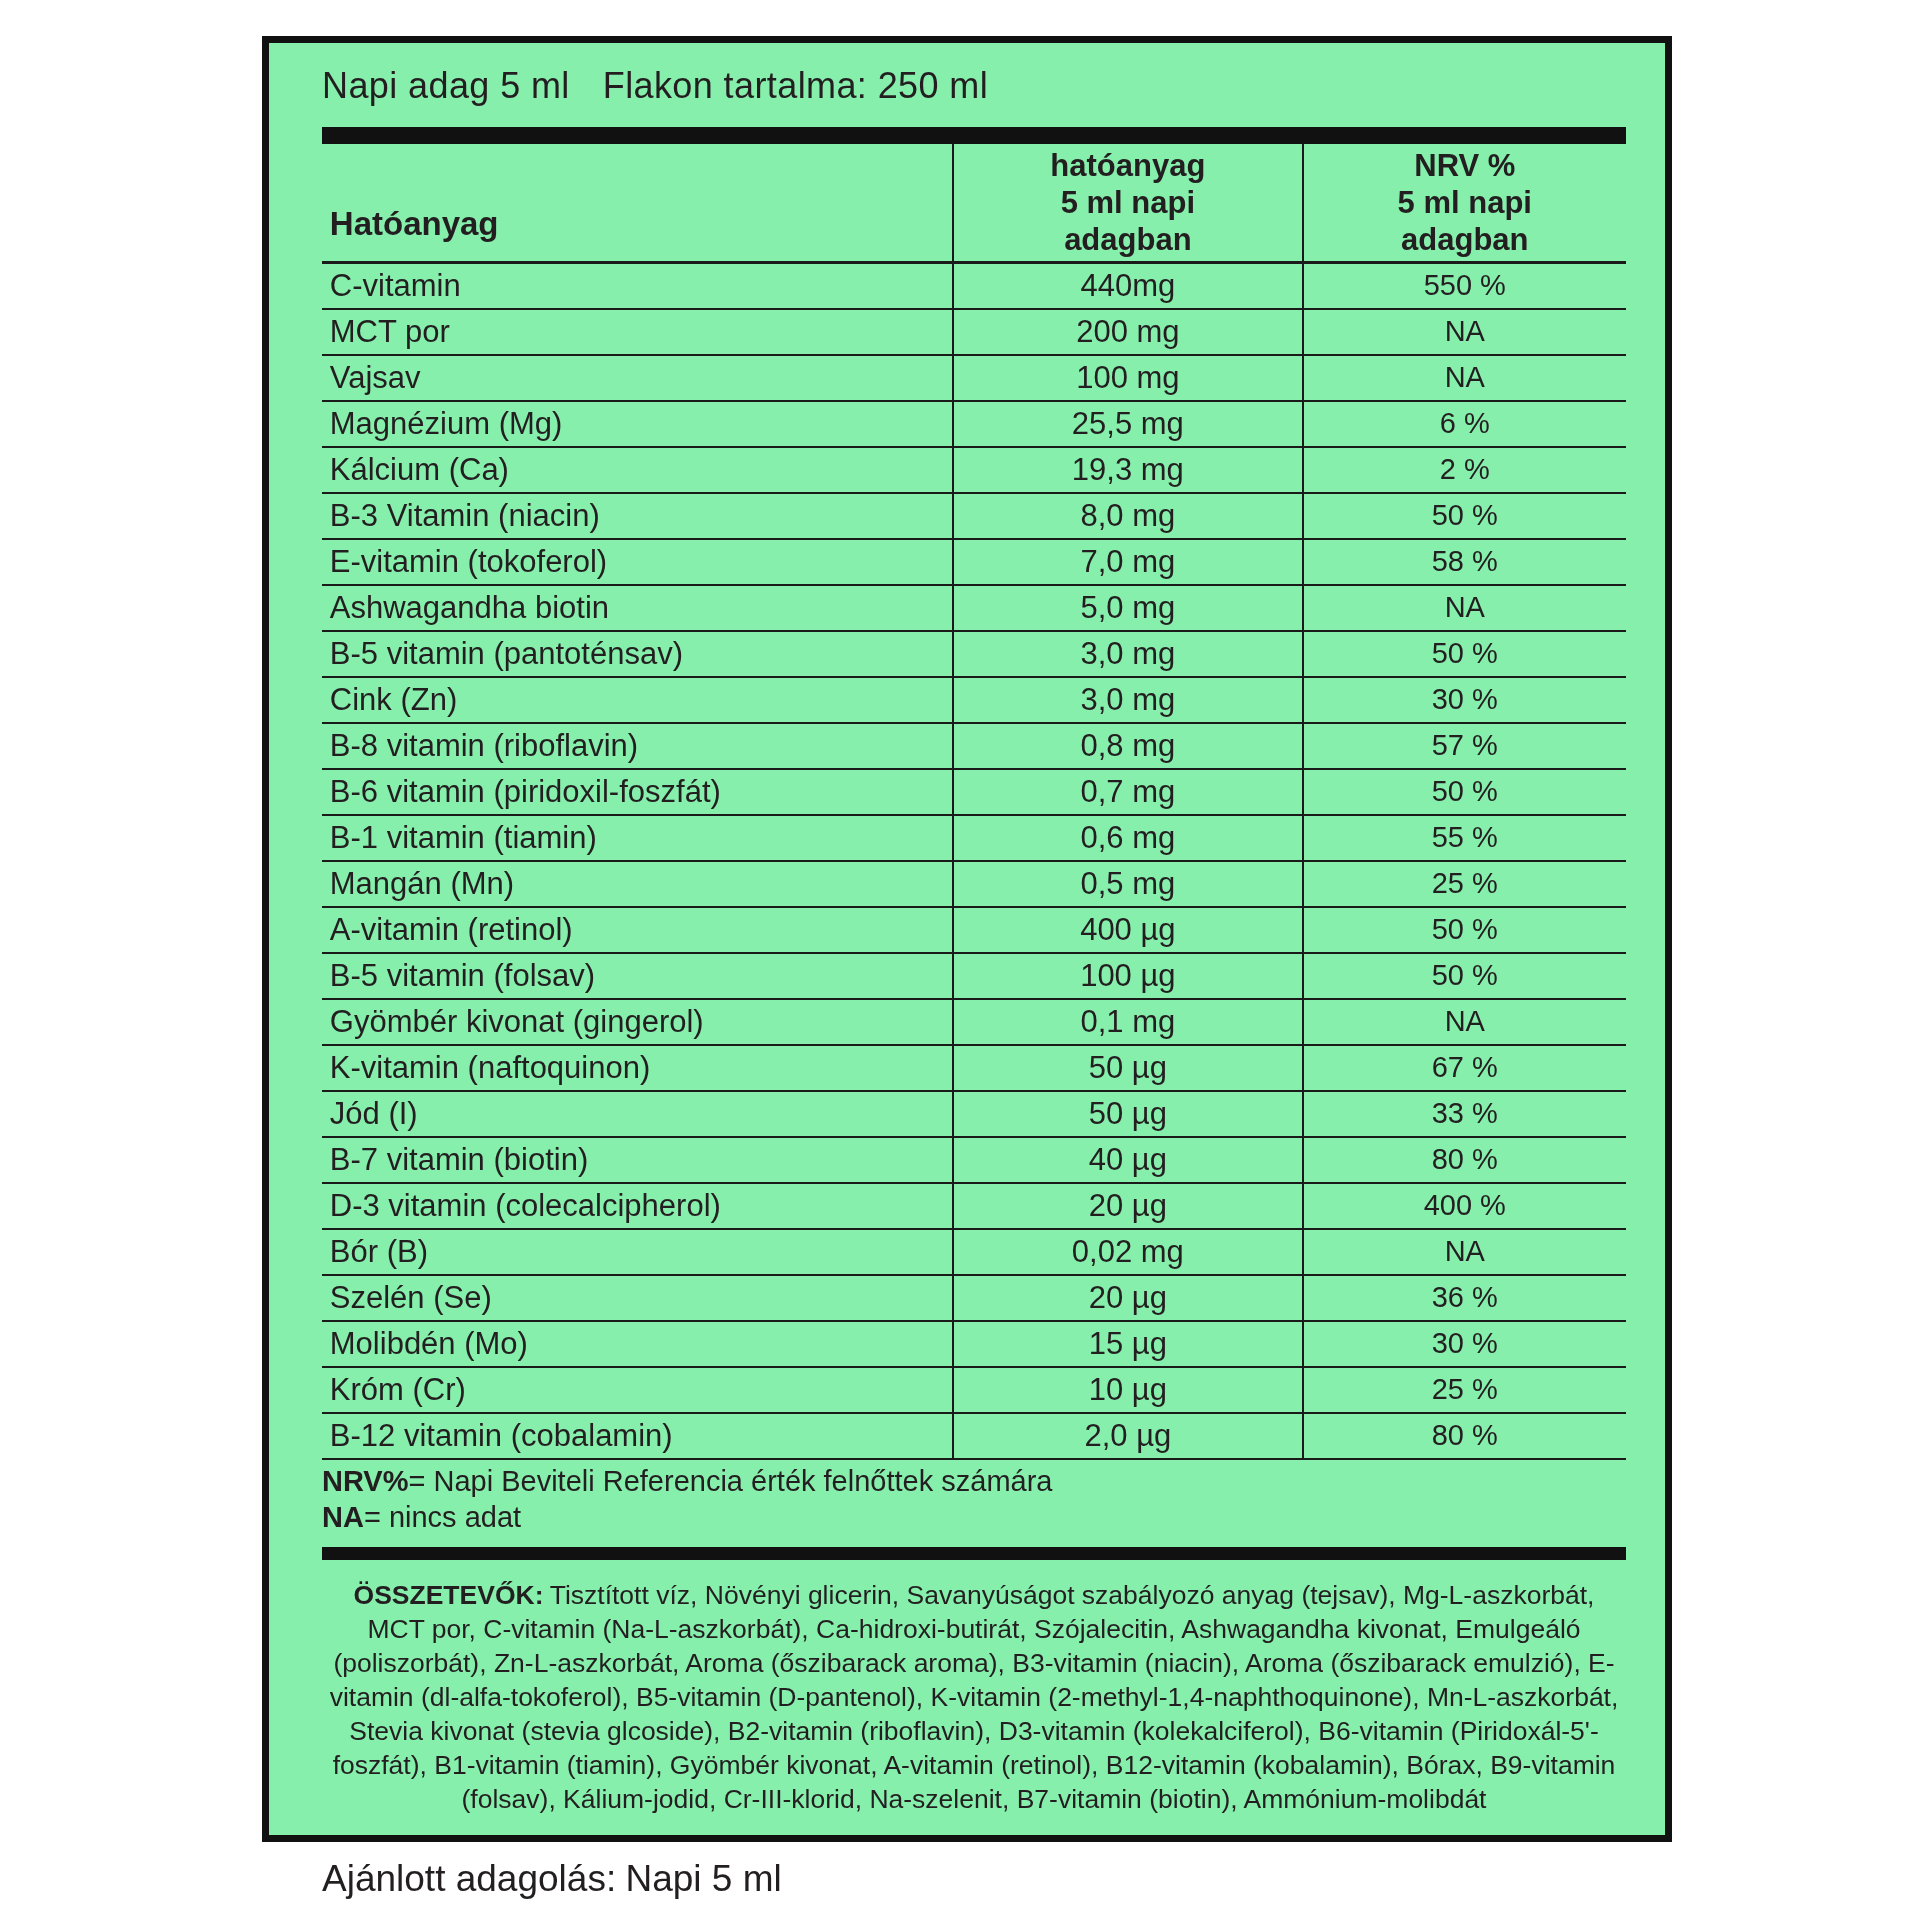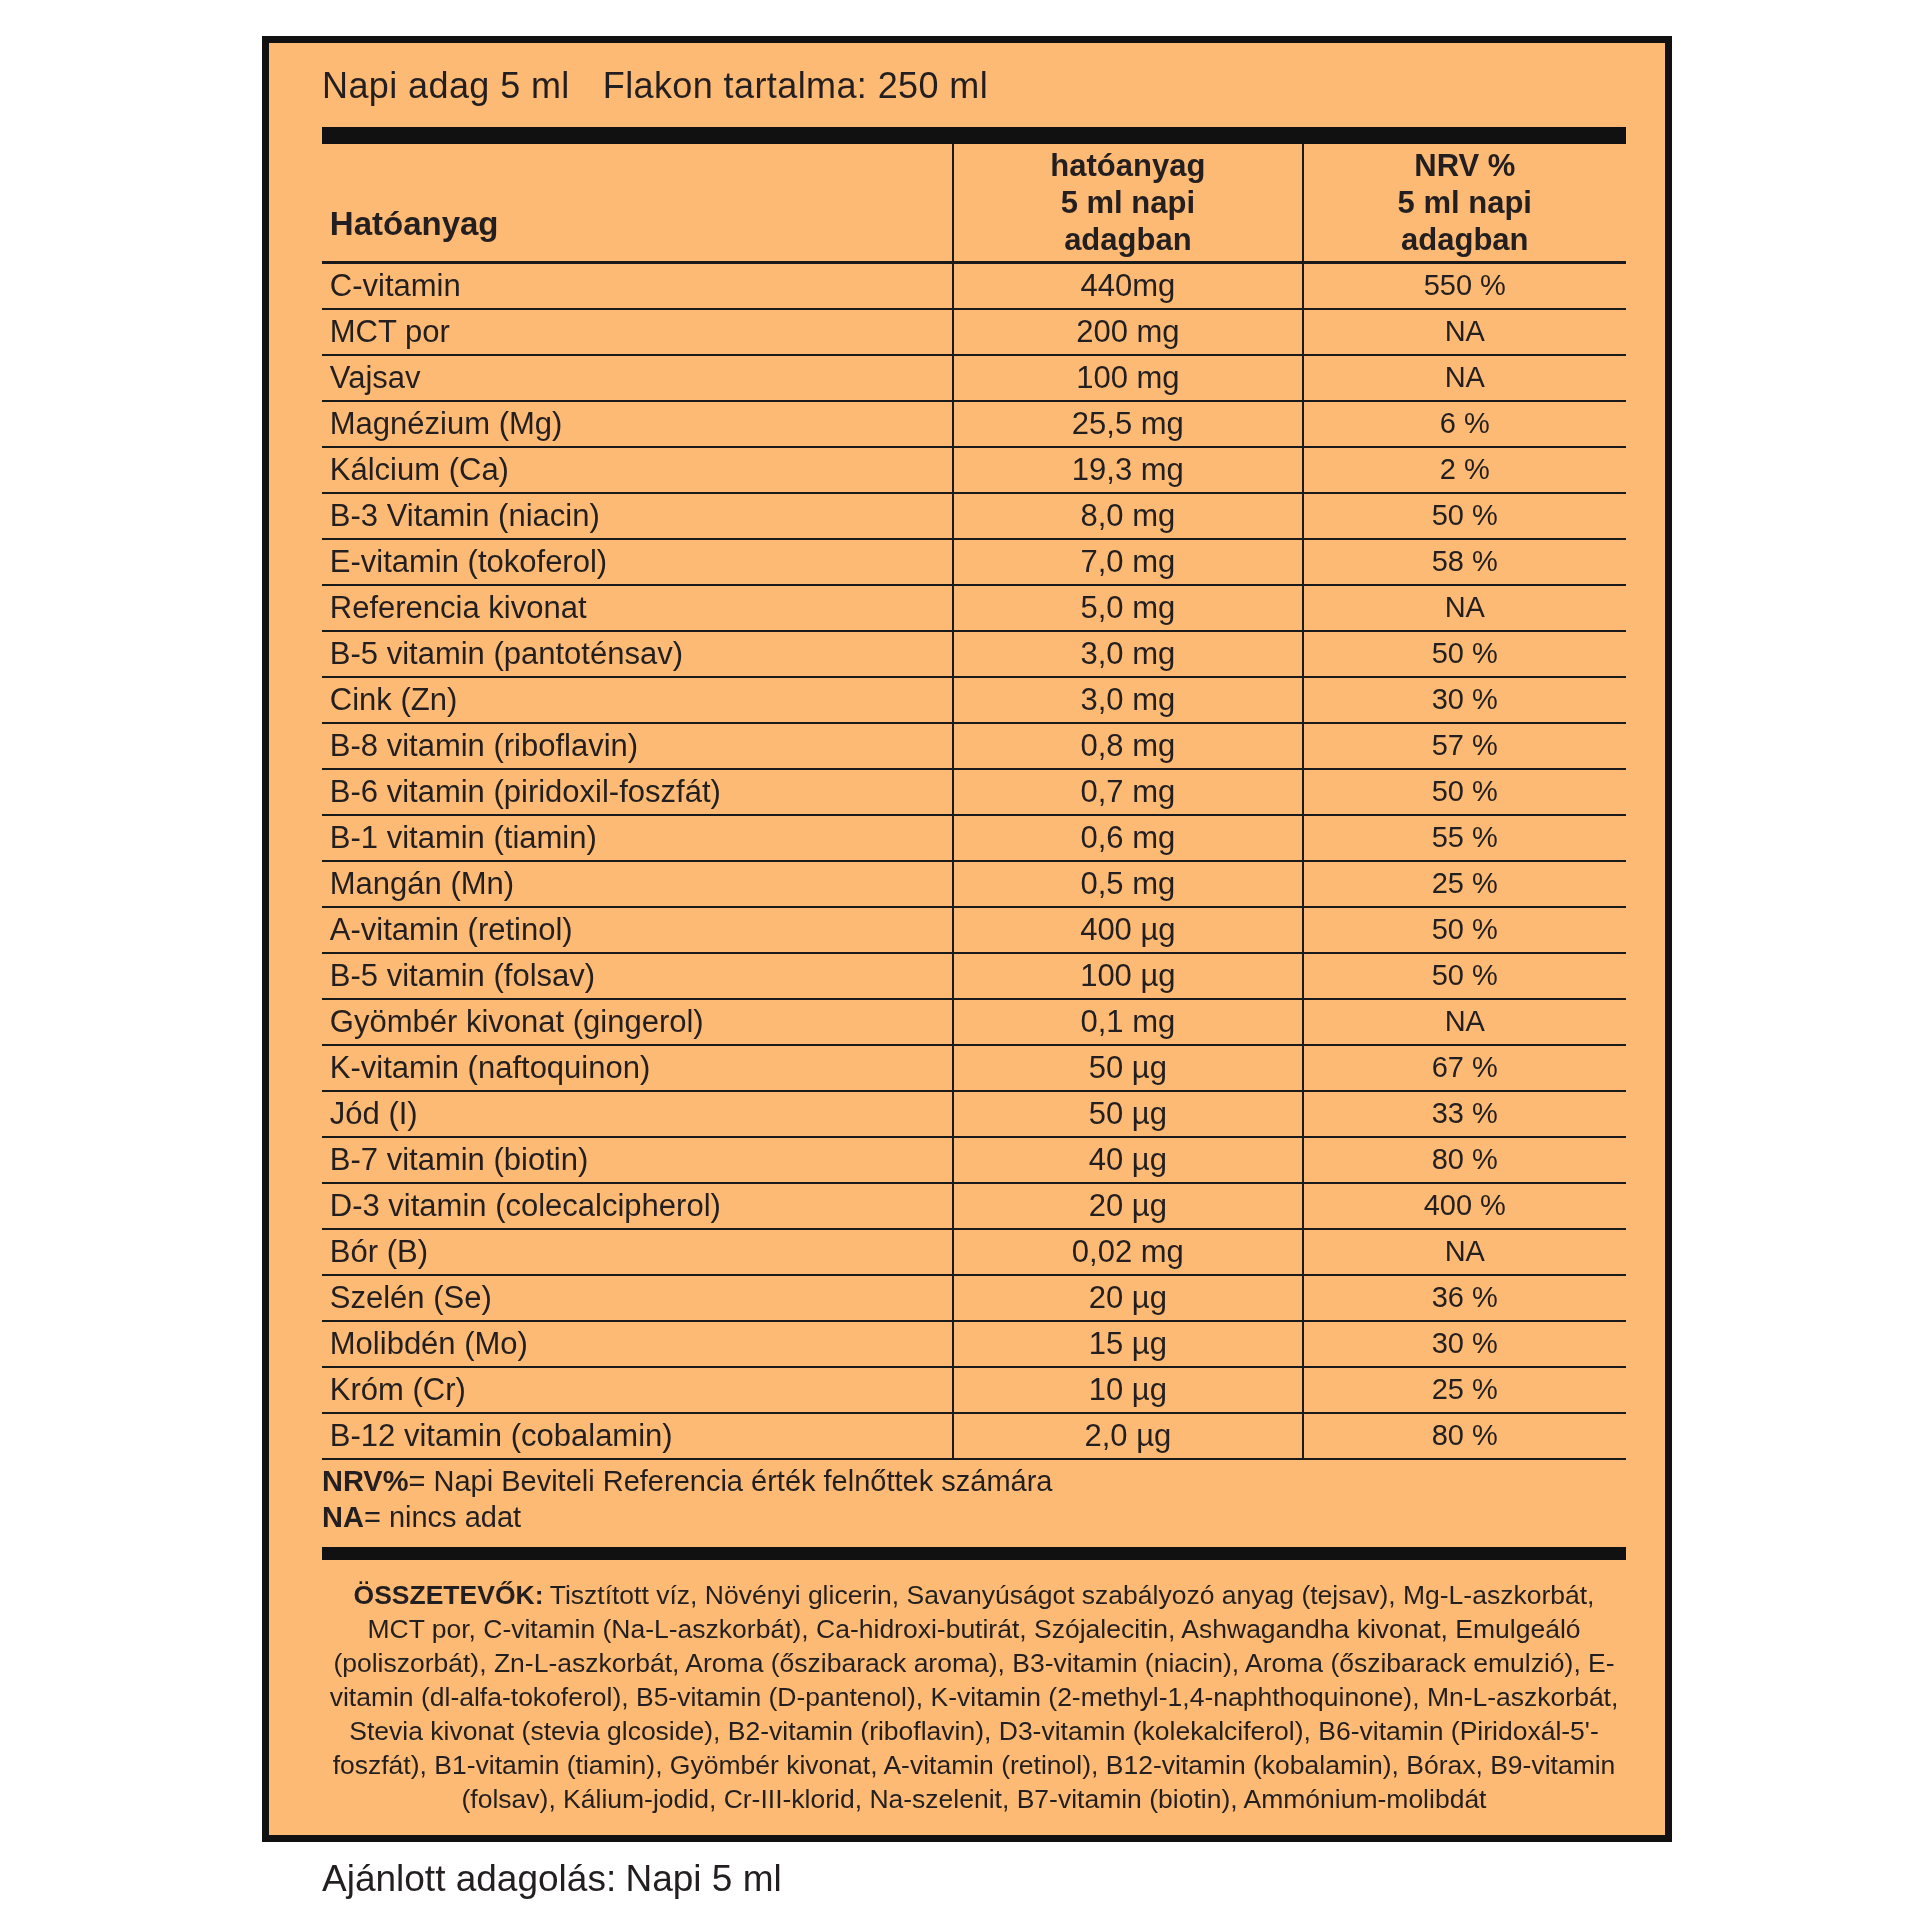--- a/index.html
+++ b/index.html
@@ -19,21 +19,21 @@
     overflow: hidden;
   }
   .box {
     position: absolute;
     left: 262px;
     top: 36px;
     width: 1410px;
     height: 1806px;
     border: 7.8px solid #111111;
     box-sizing: border-box;
-    background: #fdba74;
+    background: #86efac;
   }
   .content {
     position: absolute;
     left: 53px;
     top: 0;
     width: 1304px;
   }
   .title {
     margin: 22px 0 20px 0;
     font-size: 36px;
@@ -180,21 +180,21 @@
               <td class="c1">B-3 Vitamin (niacin)</td>
               <td class="c2">8,0 mg</td>
               <td class="c3">50 %</td>
             </tr>
             <tr>
               <td class="c1">E-vitamin (tokoferol)</td>
               <td class="c2">7,0 mg</td>
               <td class="c3">58 %</td>
             </tr>
             <tr>
-              <td class="c1">Referencia kivonat</td>
+              <td class="c1">Ashwagandha biotin</td>
               <td class="c2">5,0 mg</td>
               <td class="c3">NA</td>
             </tr>
             <tr>
               <td class="c1">B-5 vitamin (pantoténsav)</td>
               <td class="c2">3,0 mg</td>
               <td class="c3">50 %</td>
             </tr>
             <tr>
               <td class="c1">Cink (Zn)</td>

